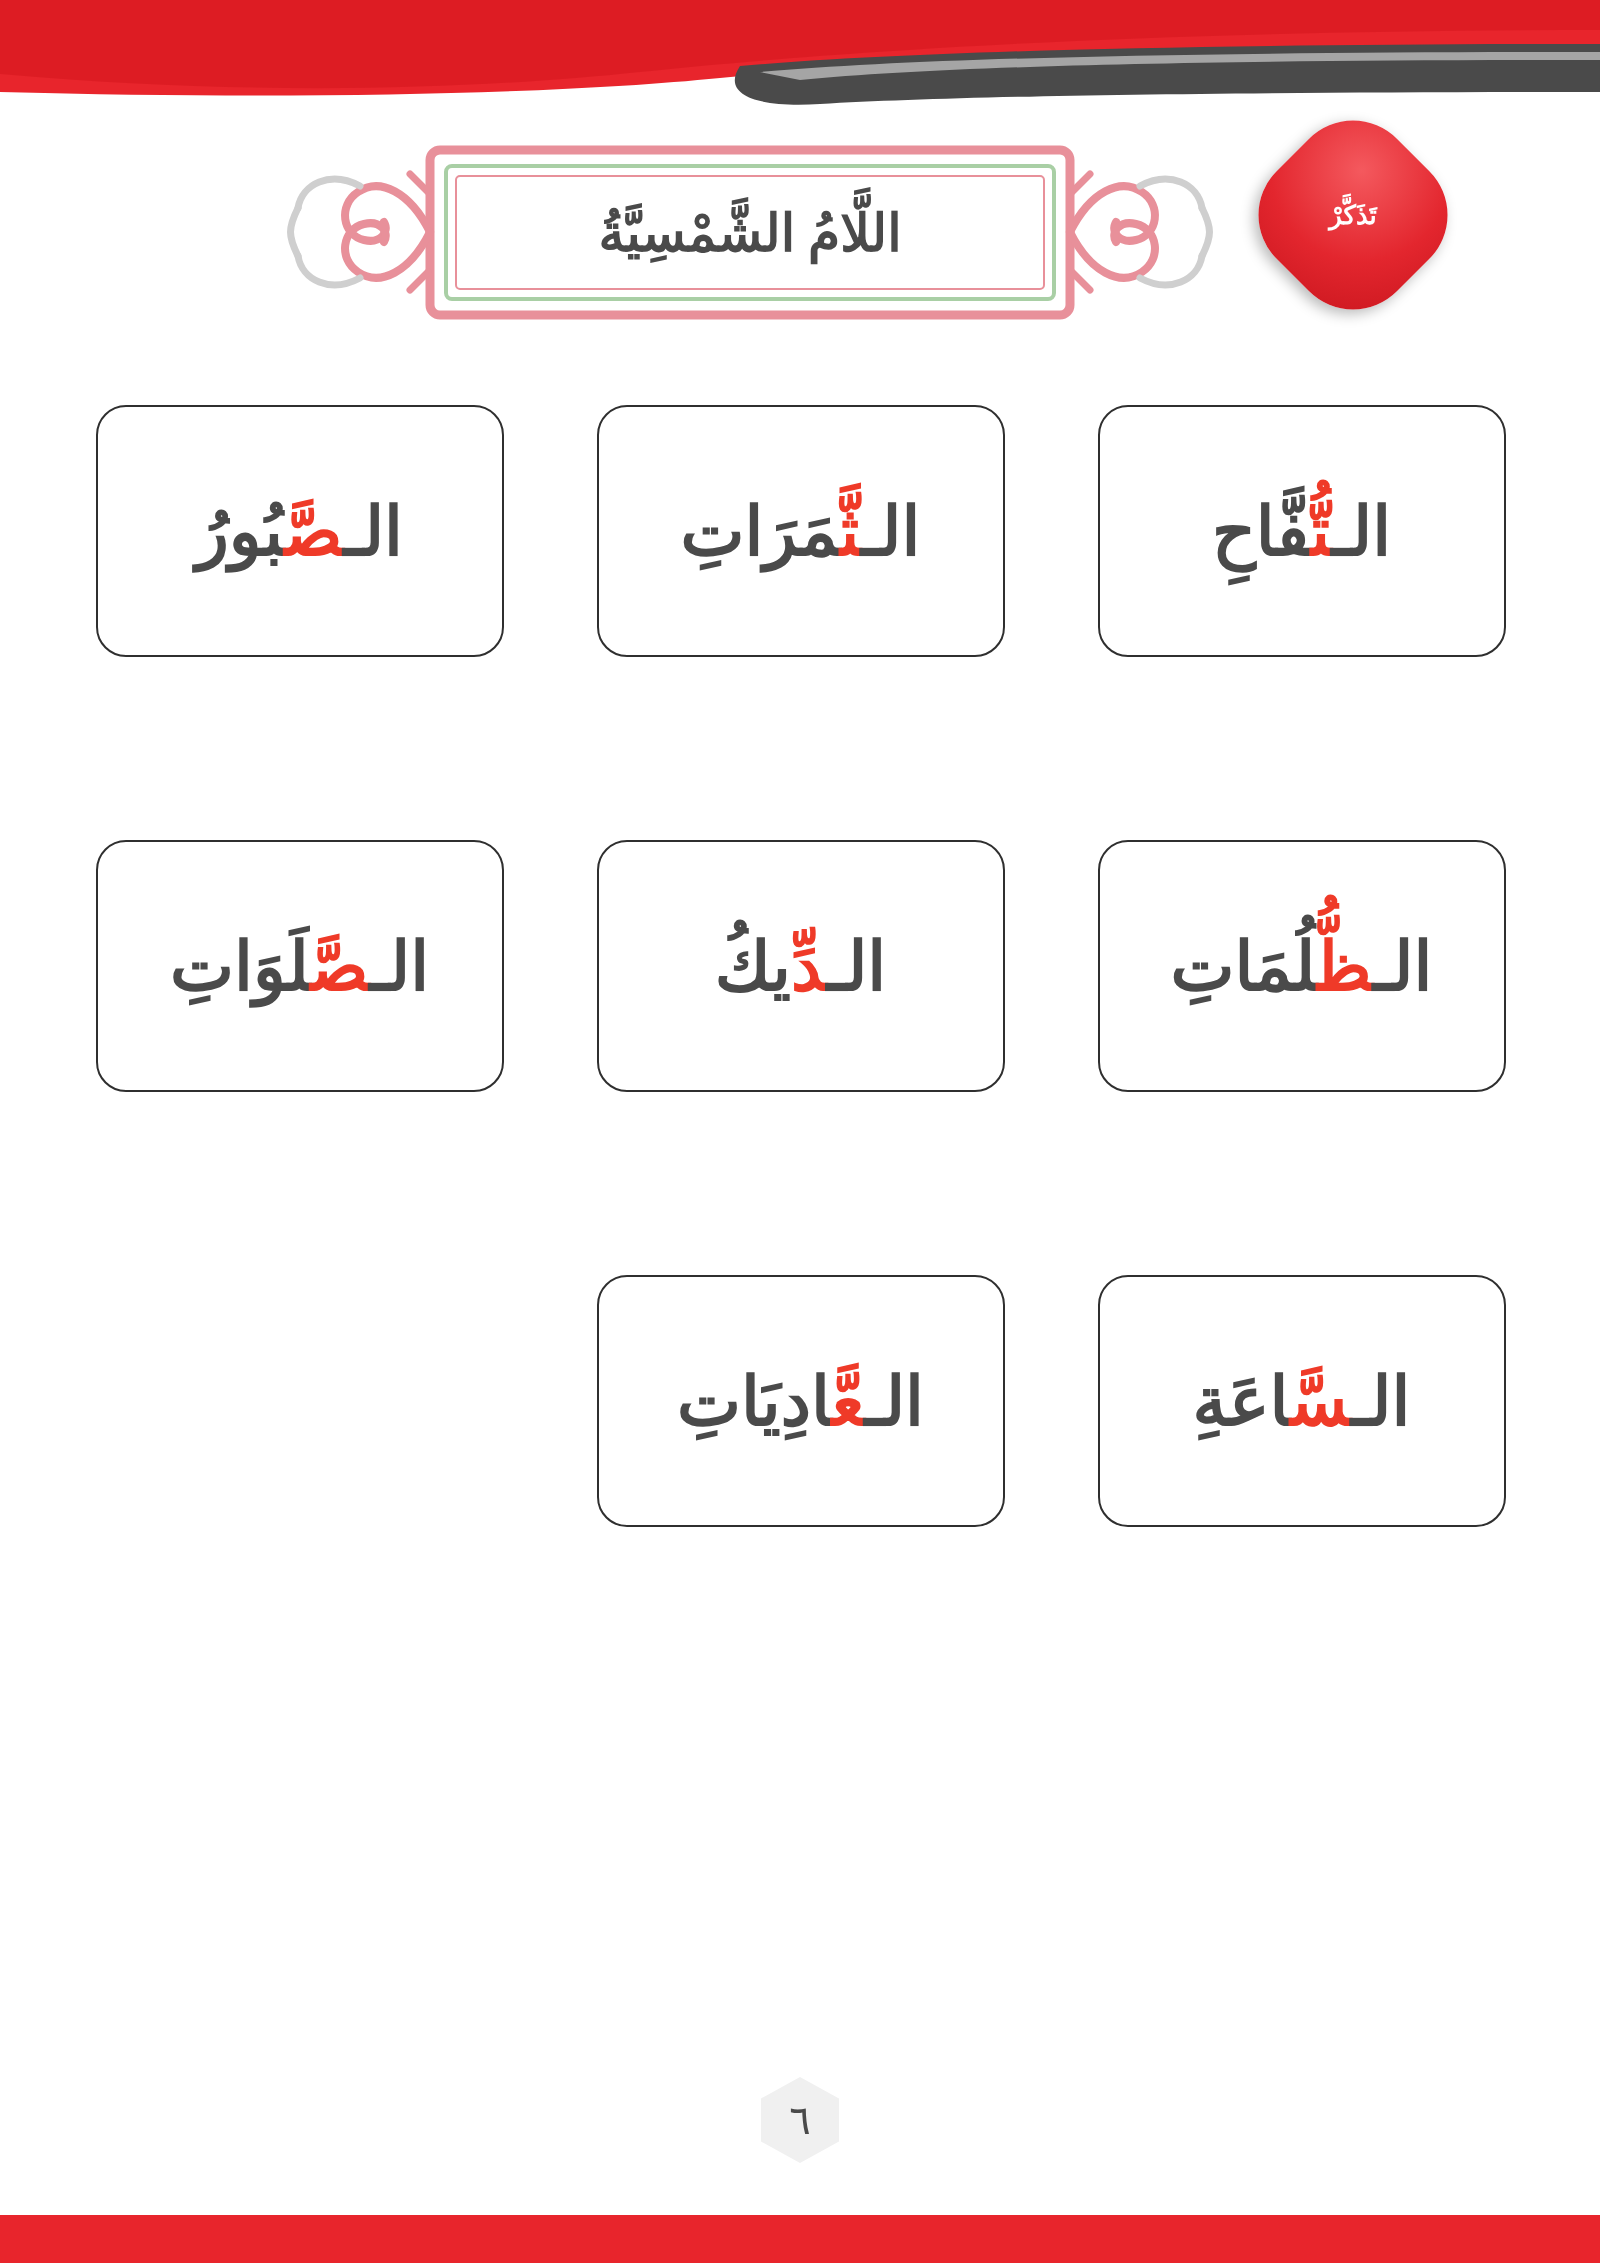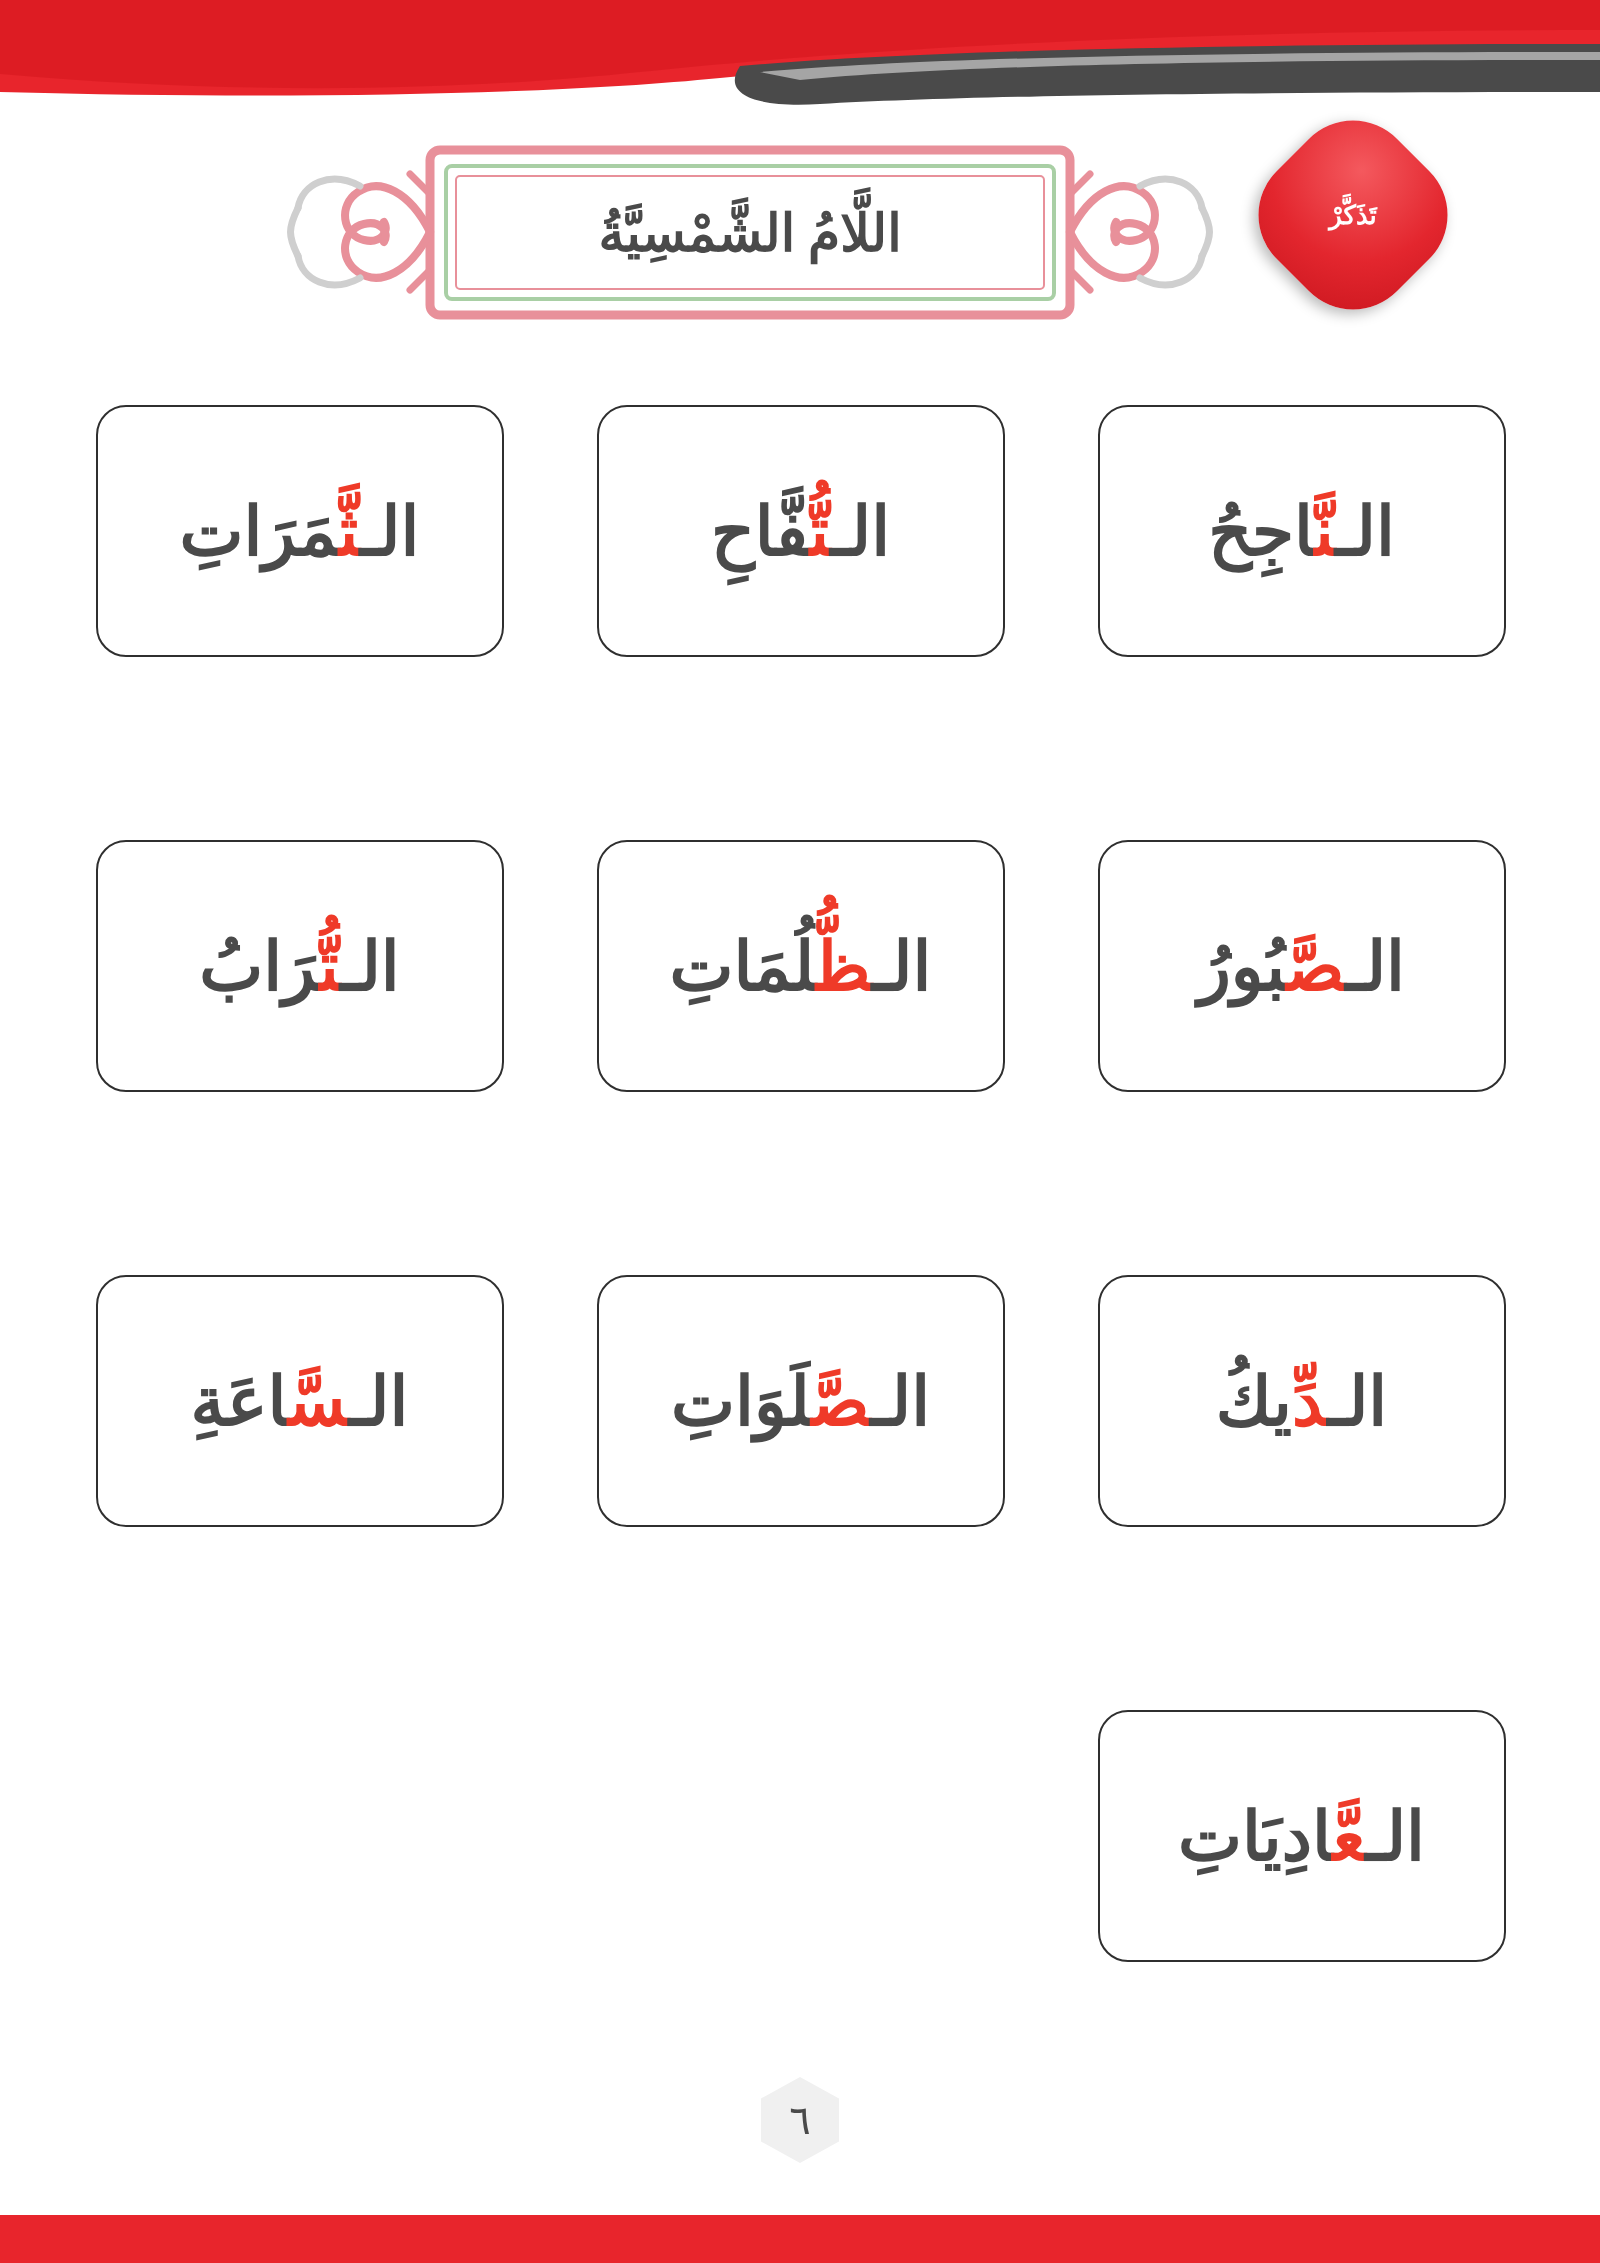--- a/index.html
+++ b/index.html
@@ -206,27 +206,20 @@
   <div class="title-text">اللَّامُ الشَّمْسِيَّةُ</div>
 </div>
 
 <div class="badge">
   <div class="badge-shape"></div>
   <div class="badge-text">تَذَكَّرْ</div>
 </div>
 
 <div class="grid">
 
-  <div class="cell">
-    <div class="card">
-      <div class="word">
-        <span>الـ</span><span class="hl">نَّ</span><span>اجِحُ</span>
-      </div>
-    </div>
-  </div>
 
   <div class="cell">
     <div class="card">
       <div class="word">
         <span>الـ</span><span class="hl">تُّ</span><span>فَّاحِ</span>
       </div>
     </div>
   </div>
 
   <div class="cell">
@@ -247,27 +240,20 @@
 
 
   <div class="cell">
     <div class="card">
       <div class="word">
         <span>الـ</span><span class="hl">ظُّ</span><span>لُمَاتِ</span>
       </div>
     </div>
   </div>
 
-  <div class="cell">
-    <div class="card">
-      <div class="word">
-        <span>الـ</span><span class="hl">تُّ</span><span>رَابُ</span>
-      </div>
-    </div>
-  </div>
 
   <div class="cell">
     <div class="card">
       <div class="word">
         <span>الـ</span><span class="hl">دِّ</span><span>يكُ</span>
       </div>
     </div>
   </div>
 
   <div class="cell">

